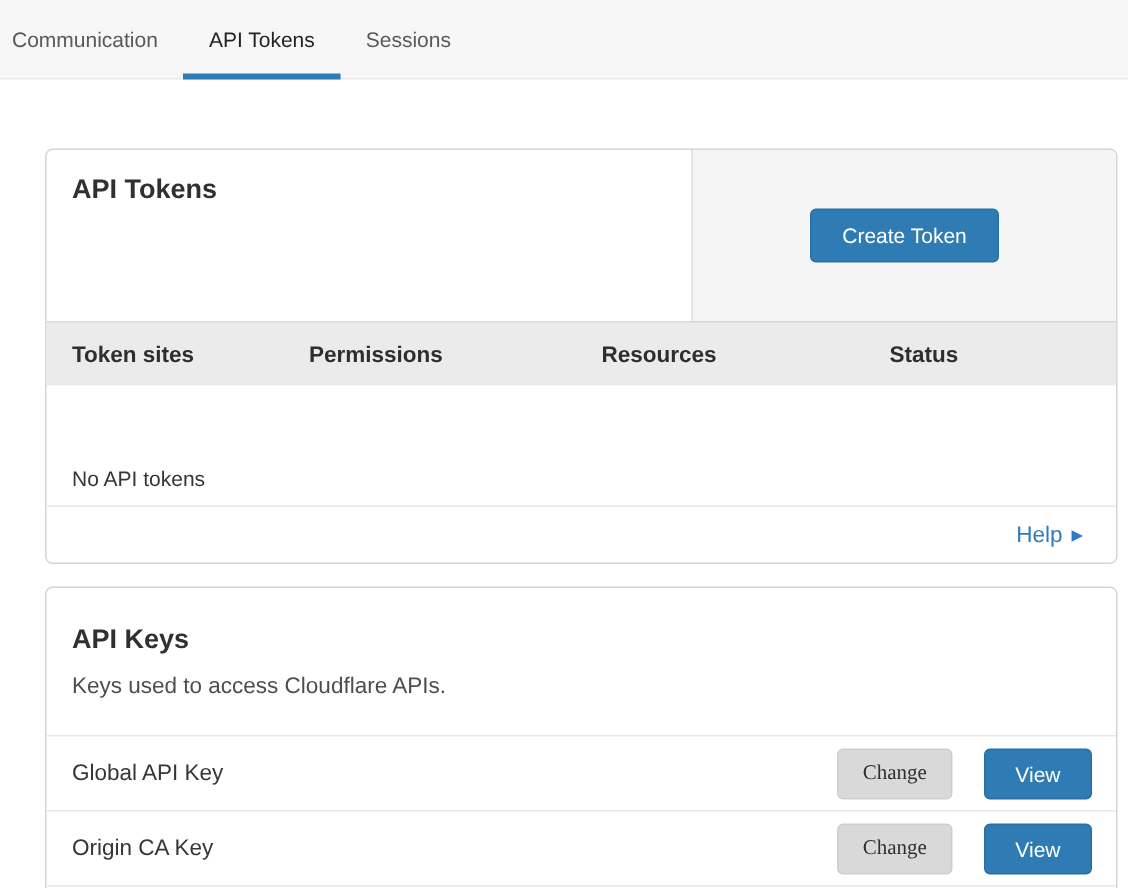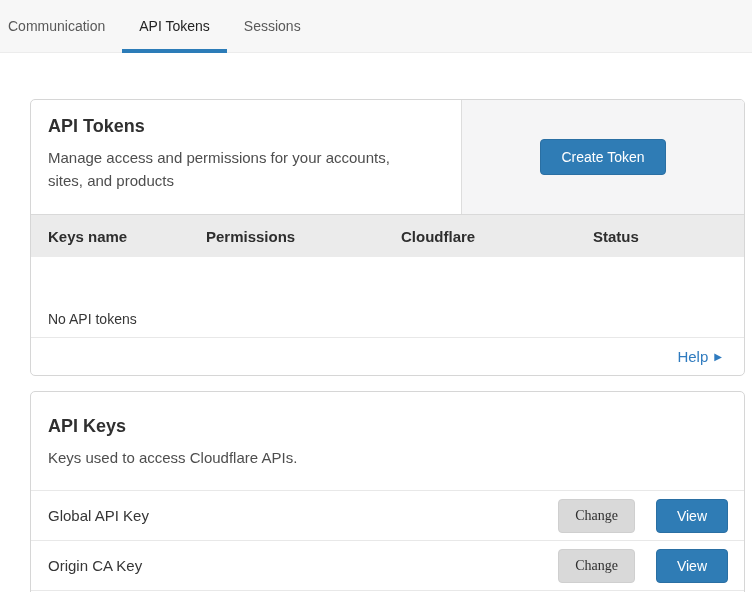--- a/index.html
+++ b/index.html
@@ -175,31 +175,30 @@
 <div class="tab-bar">
   <div class="tab">Communication</div>
   <div class="tab active">API Tokens</div>
   <div class="tab">Sessions</div>
 </div>
 
 <div class="card card-tokens">
   <div class="tokens-header">
     <div class="tokens-header-left">
       <div class="card-title">API Tokens</div>
-      <div class="card-desc">Manage access and permissions for your accounts, sites, and products</div>
     </div>
     <div class="tokens-header-right">
       <button class="btn btn-primary btn-primary-lg">Create Token</button>
     </div>
   </div>
 
   <div class="table-header">
-    <div>Keys name</div>
+    <div>Token sites</div>
     <div>Permissions</div>
-    <div>Cloudflare</div>
+    <div>Resources</div>
     <div>Status</div>
   </div>
 
   <div class="empty-row">
     <span>No API tokens</span>
   </div>
 
   <div class="card-footer">
     <a class="help-link">
       <span>Help</span>

